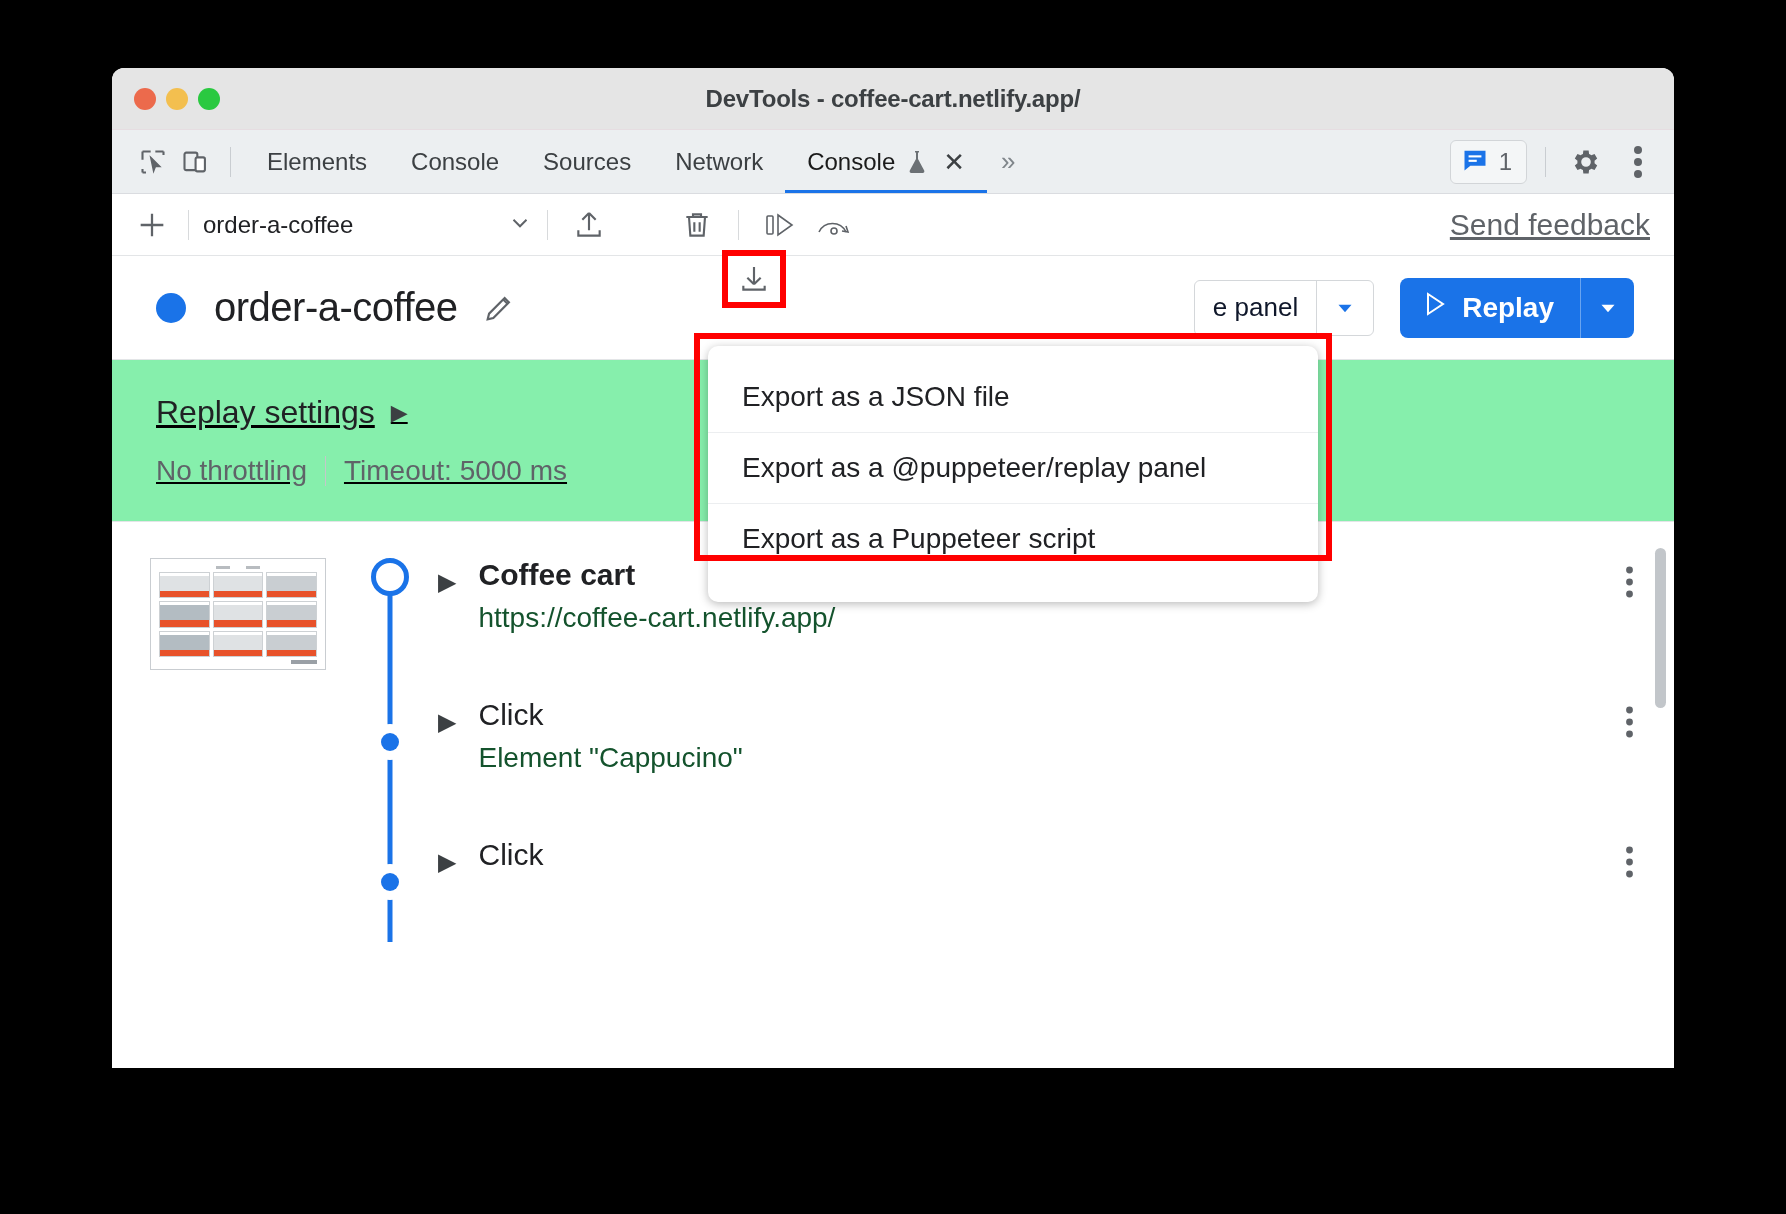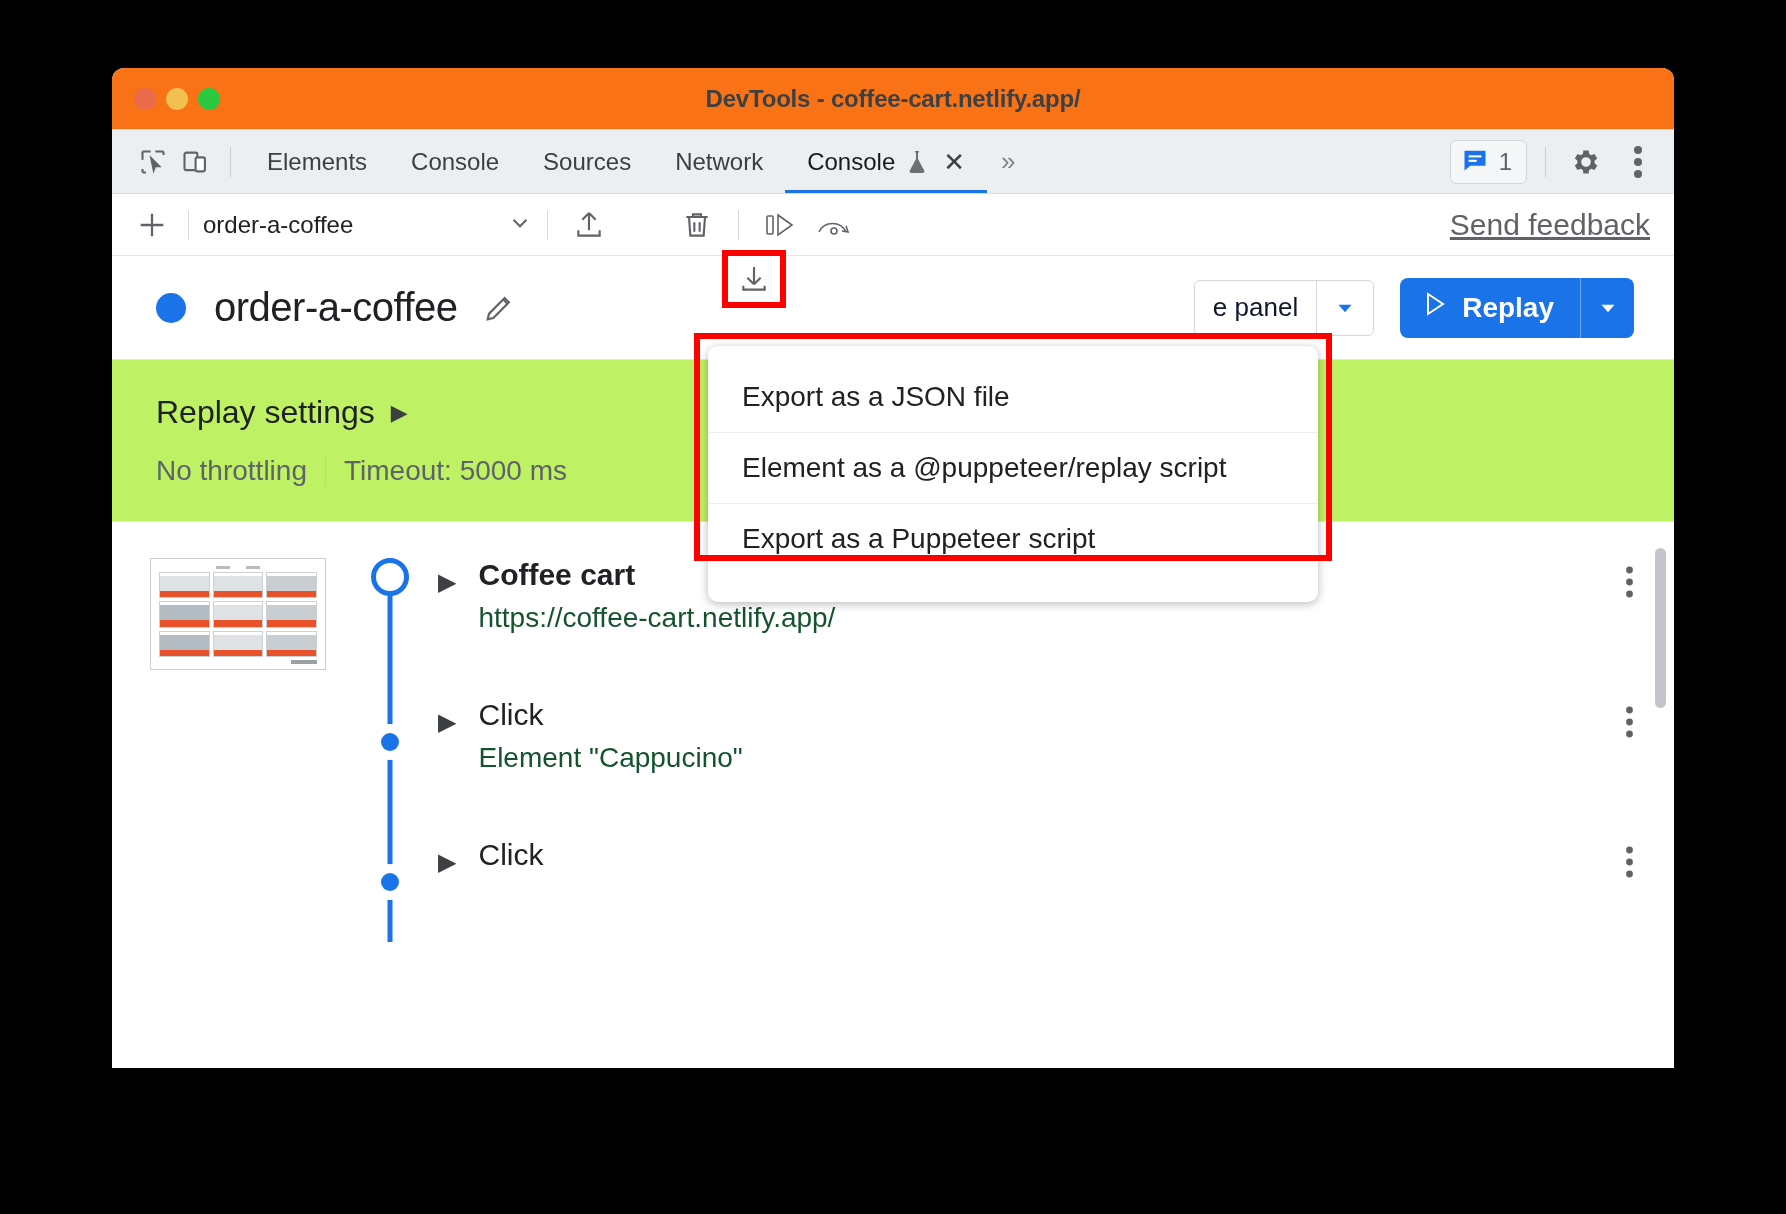--- a/index.html
+++ b/index.html
@@ -28,21 +28,21 @@
     height: 1000px;
     background: #ffffff;
     border-radius: 12px 12px 0 0;
     overflow: hidden;
   }
 
   
   .titlebar {
     position: relative;
     height: 62px;
-    background: #f97316;
+    background: #e5e5e5;
     border-bottom: 1px solid #e6dde1;
     display: flex;
     align-items: center;
   }
   .traffic {
     position: absolute;
     left: 22px;
     top: 50%;
     transform: translateY(-50%);
     display: flex;
@@ -226,21 +226,22 @@
     display: flex; align-items: center; justify-content: center;
     border-left: 1px solid rgba(255,255,255,0.35);
     color: #fff;
   }
 
   
   .settings-strip {
     padding: 34px 44px 34px 44px;
     display: flex;
     border-bottom: 1px solid #e3e5e7;
-    background: #bef264;
+    background: #86efac;
+    text-decoration: underline;
   }
   .setcol { flex: 1; min-width: 0; }
   .setcol.right { padding-left: 60px; }
   .set-title {
     font-size: 32px;
     color: #202124;
     display: flex;
     align-items: center;
     gap: 16px;
     margin-bottom: 24px;
@@ -746,19 +747,19 @@
 
     <div class="export-hl">
       <svg width="32" height="32" viewBox="0 0 24 24" fill="none" stroke="currentColor" stroke-width="1.6">
         <path d="M12 3v13M12 16l-5-5M12 16l5-5"></path>
         <path d="M4 17v3h16v-3"></path>
       </svg>
     </div>
 
     <div class="export-menu">
       <div class="menu-item">Export as a JSON file</div>
-      <div class="menu-item">Element as a @puppeteer/replay script</div>
+      <div class="menu-item">Export as a @puppeteer/replay panel</div>
       <div class="menu-item">Export as a Puppeteer script</div>
     </div>
     <div class="export-menu-frame"></div>
 
   </div>
 </div>
 
 </body></html>

